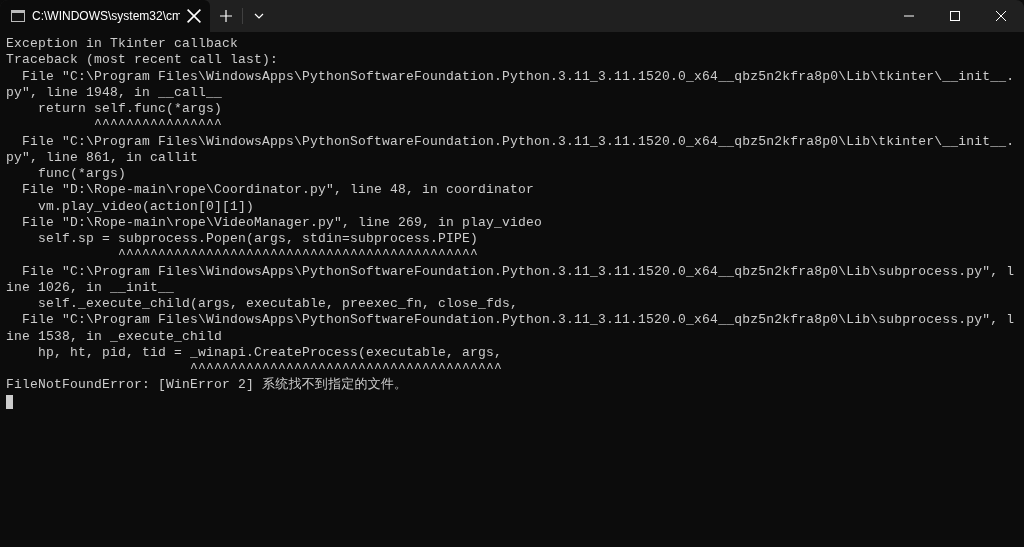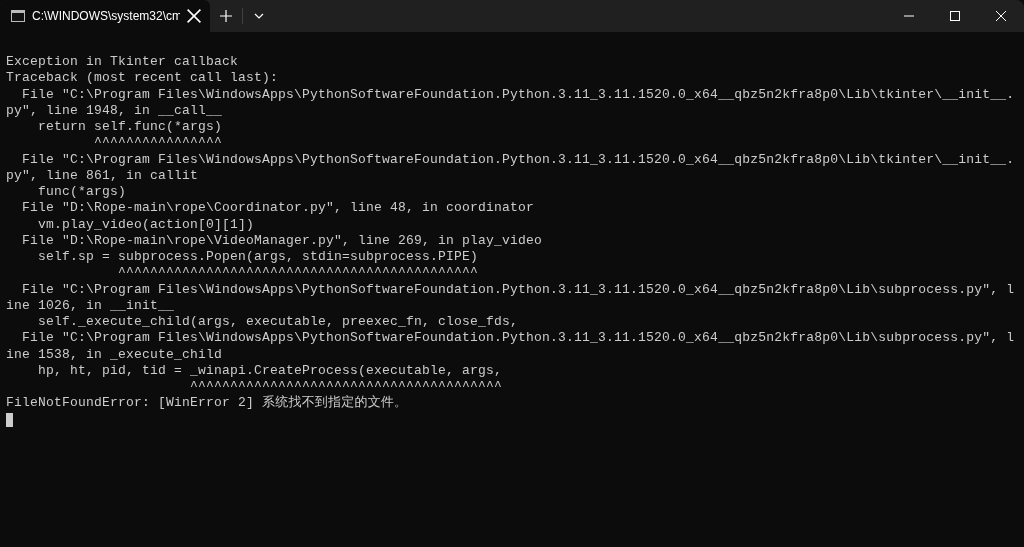--- a/index.html
+++ b/index.html
@@ -117,21 +117,21 @@
       align-items: center;
       justify-content: center;
       cursor: pointer;
       color: #ffffff;
     }
     .win-btn svg {
       width: 10px;
       height: 10px;
     }
     .terminal {
-      padding: 22px 6px;
+      padding: 4px 6px;
       line-height: 1.25;
       white-space: pre-wrap;
       word-break: break-all;
       letter-spacing: 0.2px;
     }
     .terminal-line {
       min-height: 16px;
     }
     .cursor {
       display: inline-block;

